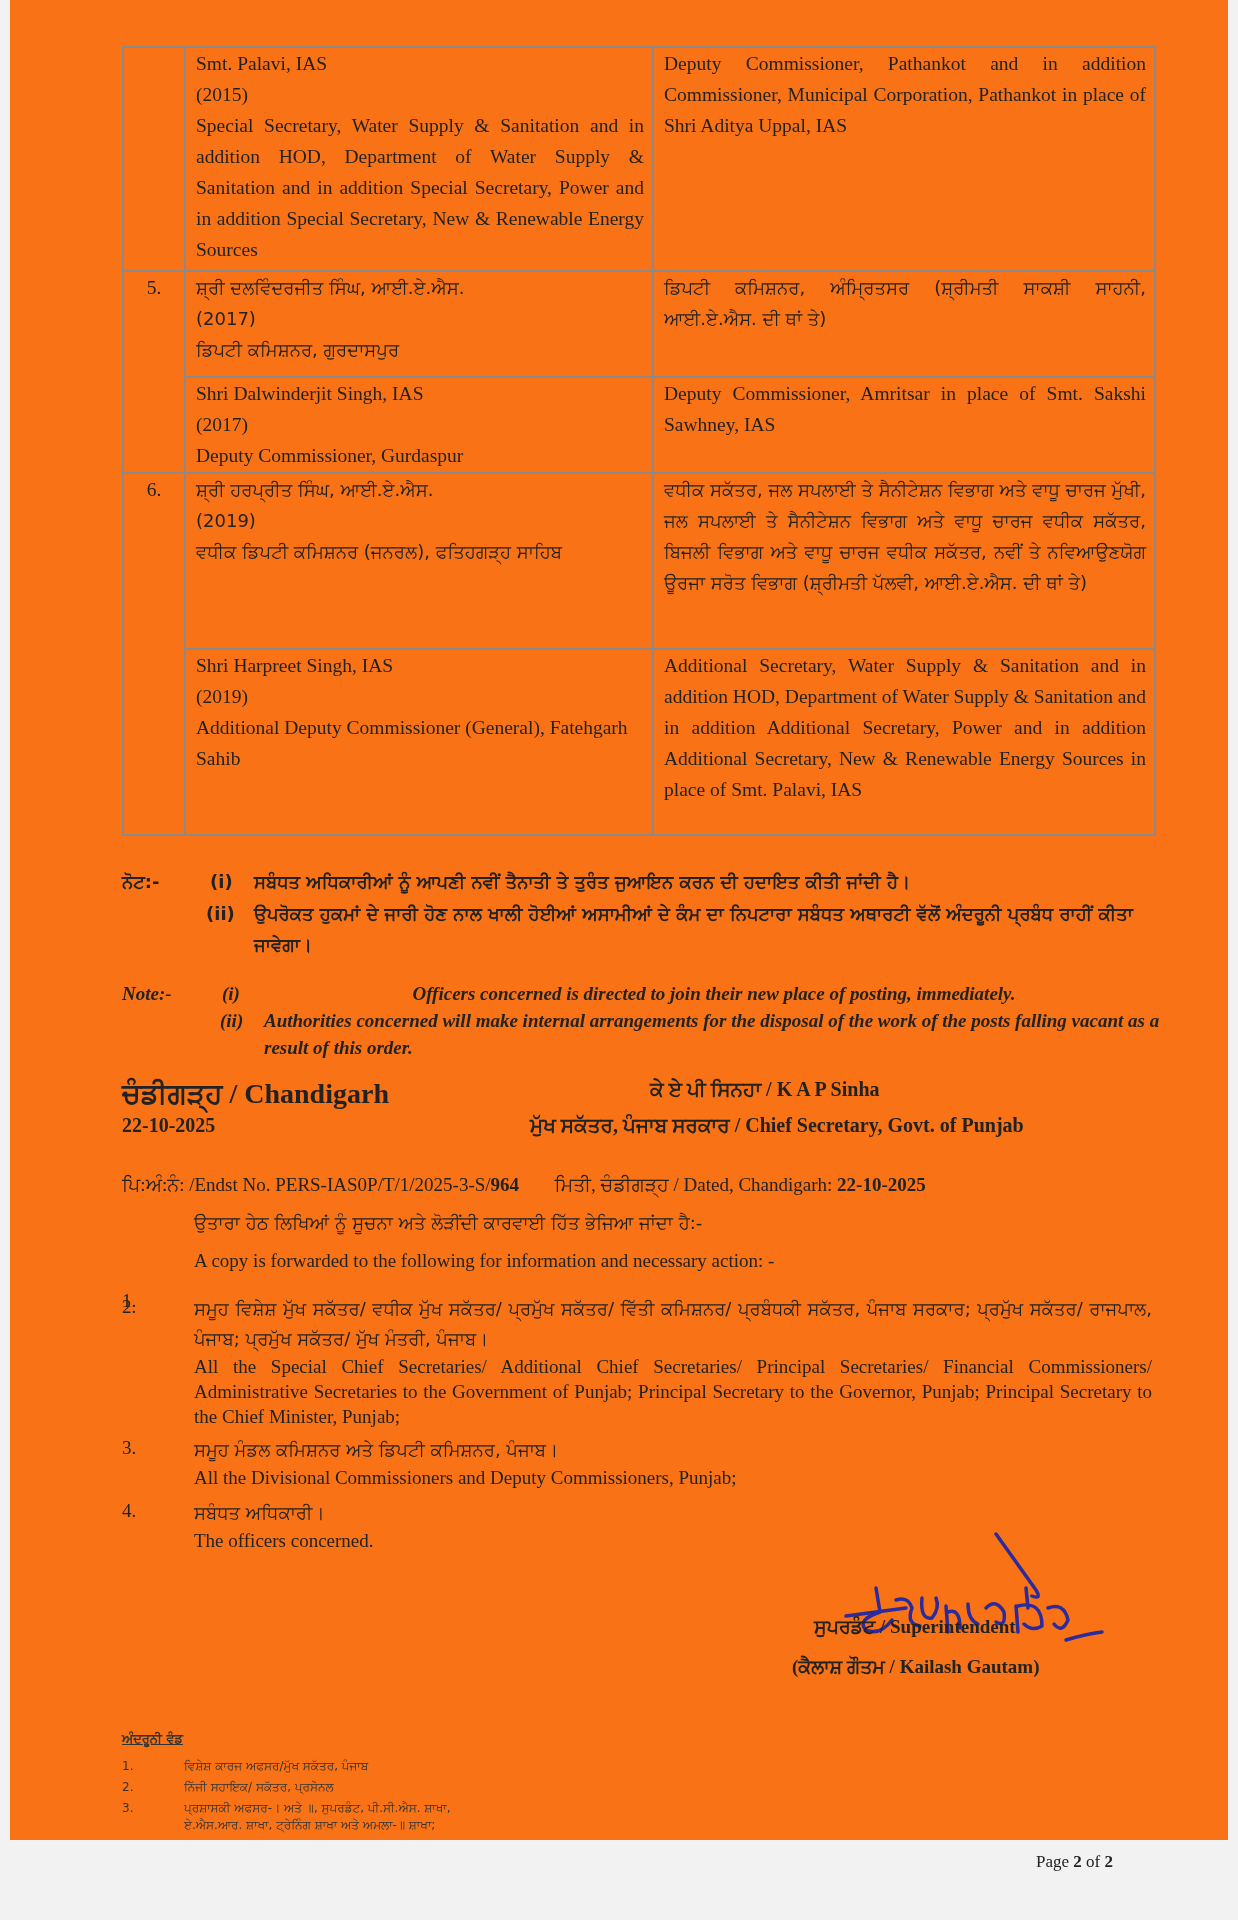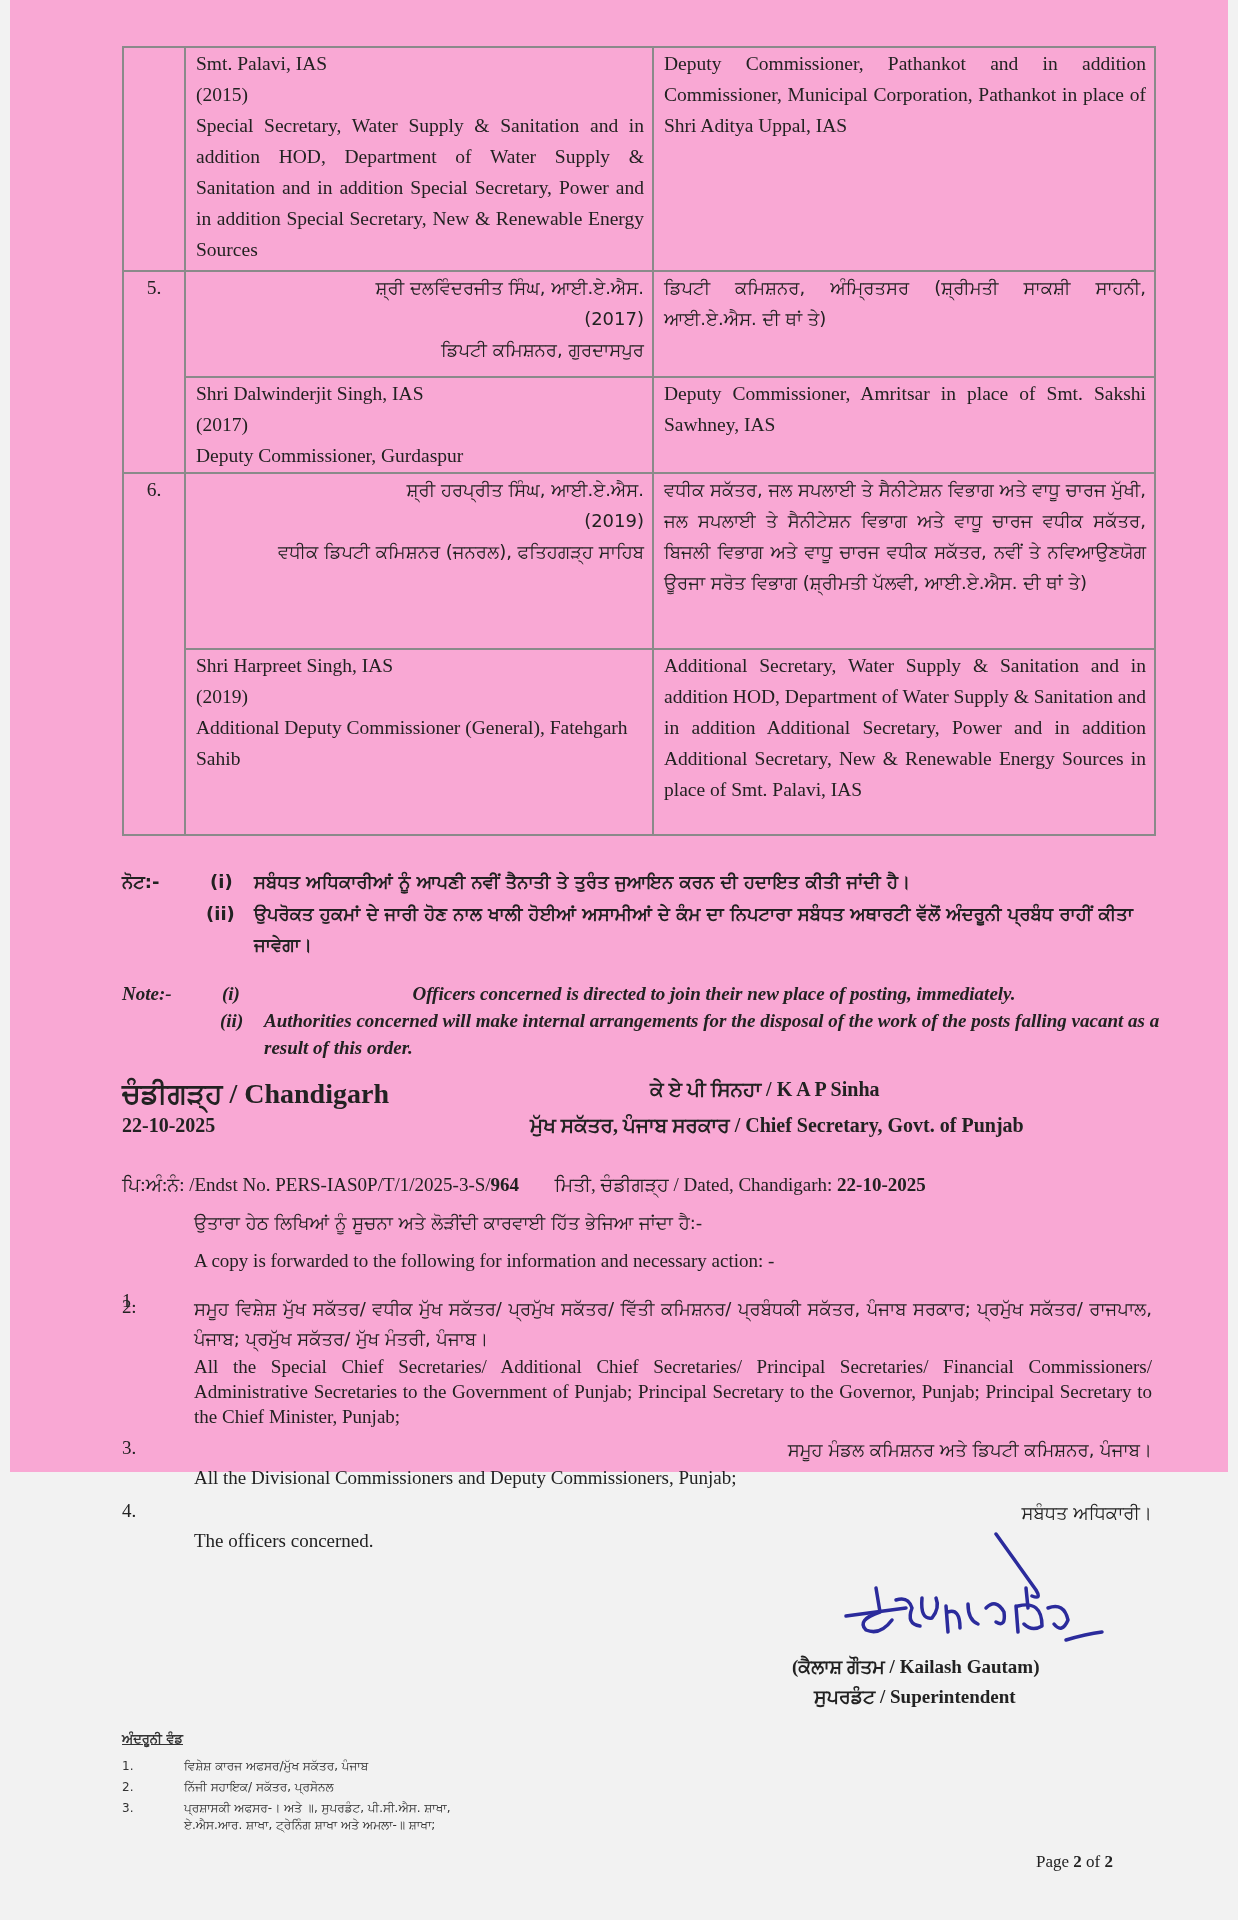--- a/index.html
+++ b/index.html
@@ -1,36 +1,36 @@
 <!DOCTYPE html>
 <html><head>
 <meta charset="utf-8">
 <style>
   html, body { margin:0; padding:0; }
   body {
     width:1238px; height:1920px; background:#f2f2f2; position:relative; overflow:hidden;
     font-family:"Liberation Serif", "DejaVu Serif", serif; color:#222;
   }
   .page {
-    position:absolute; left:10px; top:0; width:1218px; height:1472px; background:#f9a8d4;
+    position:absolute; left:10px; top:0; width:1218px; height:1840px; background:#f97316;
   }
   .abs { position:absolute; }
   
   table.order {
     position:absolute; left:112px; top:46px; width:1034px; border-collapse:collapse;
     font-size:19.5px; line-height:31px;
   }
   table.order td {
     border:2px solid #8a8a8a; vertical-align:top; padding:0 8px 0 10px;
   }
   table.order td.num { width:60px; text-align:center; padding:0; }
   table.order td.name { width:448px; }
   table.order td.post { text-align:justify;padding-left:10px; }
   .line { display:block; }
-  .pa { font-family:"DejaVu Sans", sans-serif; font-size:18px;text-align:right; }
+  .pa { font-family:"DejaVu Sans", sans-serif; font-size:18px; }
   .just { text-align:justify; text-align-last:left; }
   
   .note-pa { font-family:"DejaVu Sans", sans-serif; font-weight:bold; font-size:18px; line-height:31px; }
   .note-en { font-style:italic; font-weight:bold; font-size:19px; line-height:27px; }
   .bold { font-weight:bold; }
   .reg { font-size:19px; line-height:25px; }
   .small-pa { font-family:"DejaVu Sans", sans-serif; font-size:12px; line-height:17px; color:#333; }
 </style>
 </head>
 <body>
@@ -145,21 +145,21 @@
       <path d="M86 70 Q84 92 96 90 Q104 80 100 70"></path>
       <path d="M110 78 L112 104 M112 84 Q124 80 124 100"></path>
       <path d="M132 76 Q132 92 142 96"></path>
       <path d="M150 80 Q160 70 168 84 Q170 100 160 94"></path>
       <path d="M180 78 L182 104 M182 78 Q206 72 206 98 Q196 104 188 96"></path>
       <path d="M212 80 Q228 74 232 92 Q226 106 218 96"></path>
       <path d="M230 112 Q250 106 266 104"></path>
     </g>
   </svg>
   <div class="abs bold" style="left:782px; top:1656px; font-size:19px;">(ਕੈਲਾਸ਼ ਗੌਤਮ / Kailash Gautam)</div>
-  <div class="abs bold" style="left:804px; top:1686px; font-size:19px;">ਸੁਪਰਡੰਟ / Superintendent</div>
+  <div class="abs bold" style="left:804px; top:1616px; font-size:19px;">ਸੁਪਰਡੰਟ / Superintendent</div>
 
   <div class="abs small-pa" style="left:112px; top:1730px; font-weight:bold; font-size:13px; text-decoration:underline;">ਅੰਦਰੂਨੀ ਵੰਡ</div>
   <div class="abs small-pa" style="left:112px; top:1758px; width:600px;">
     <div style="position:relative; padding-left:62px; height:21px;">
       <span class="abs" style="left:0; top:0;">1.</span>
       <span>ਵਿਸ਼ੇਸ਼ ਕਾਰਜ ਅਫਸਰ/ਮੁੱਖ ਸਕੱਤਰ, ਪੰਜਾਬ</span>
     </div>
     <div style="position:relative; padding-left:62px; height:21px;">
       <span class="abs" style="left:0; top:0;">2.</span>
       <span>ਨਿੱਜੀ ਸਹਾਇਕ/ ਸਕੱਤਰ, ਪ੍ਰਸੋਨਲ</span>

